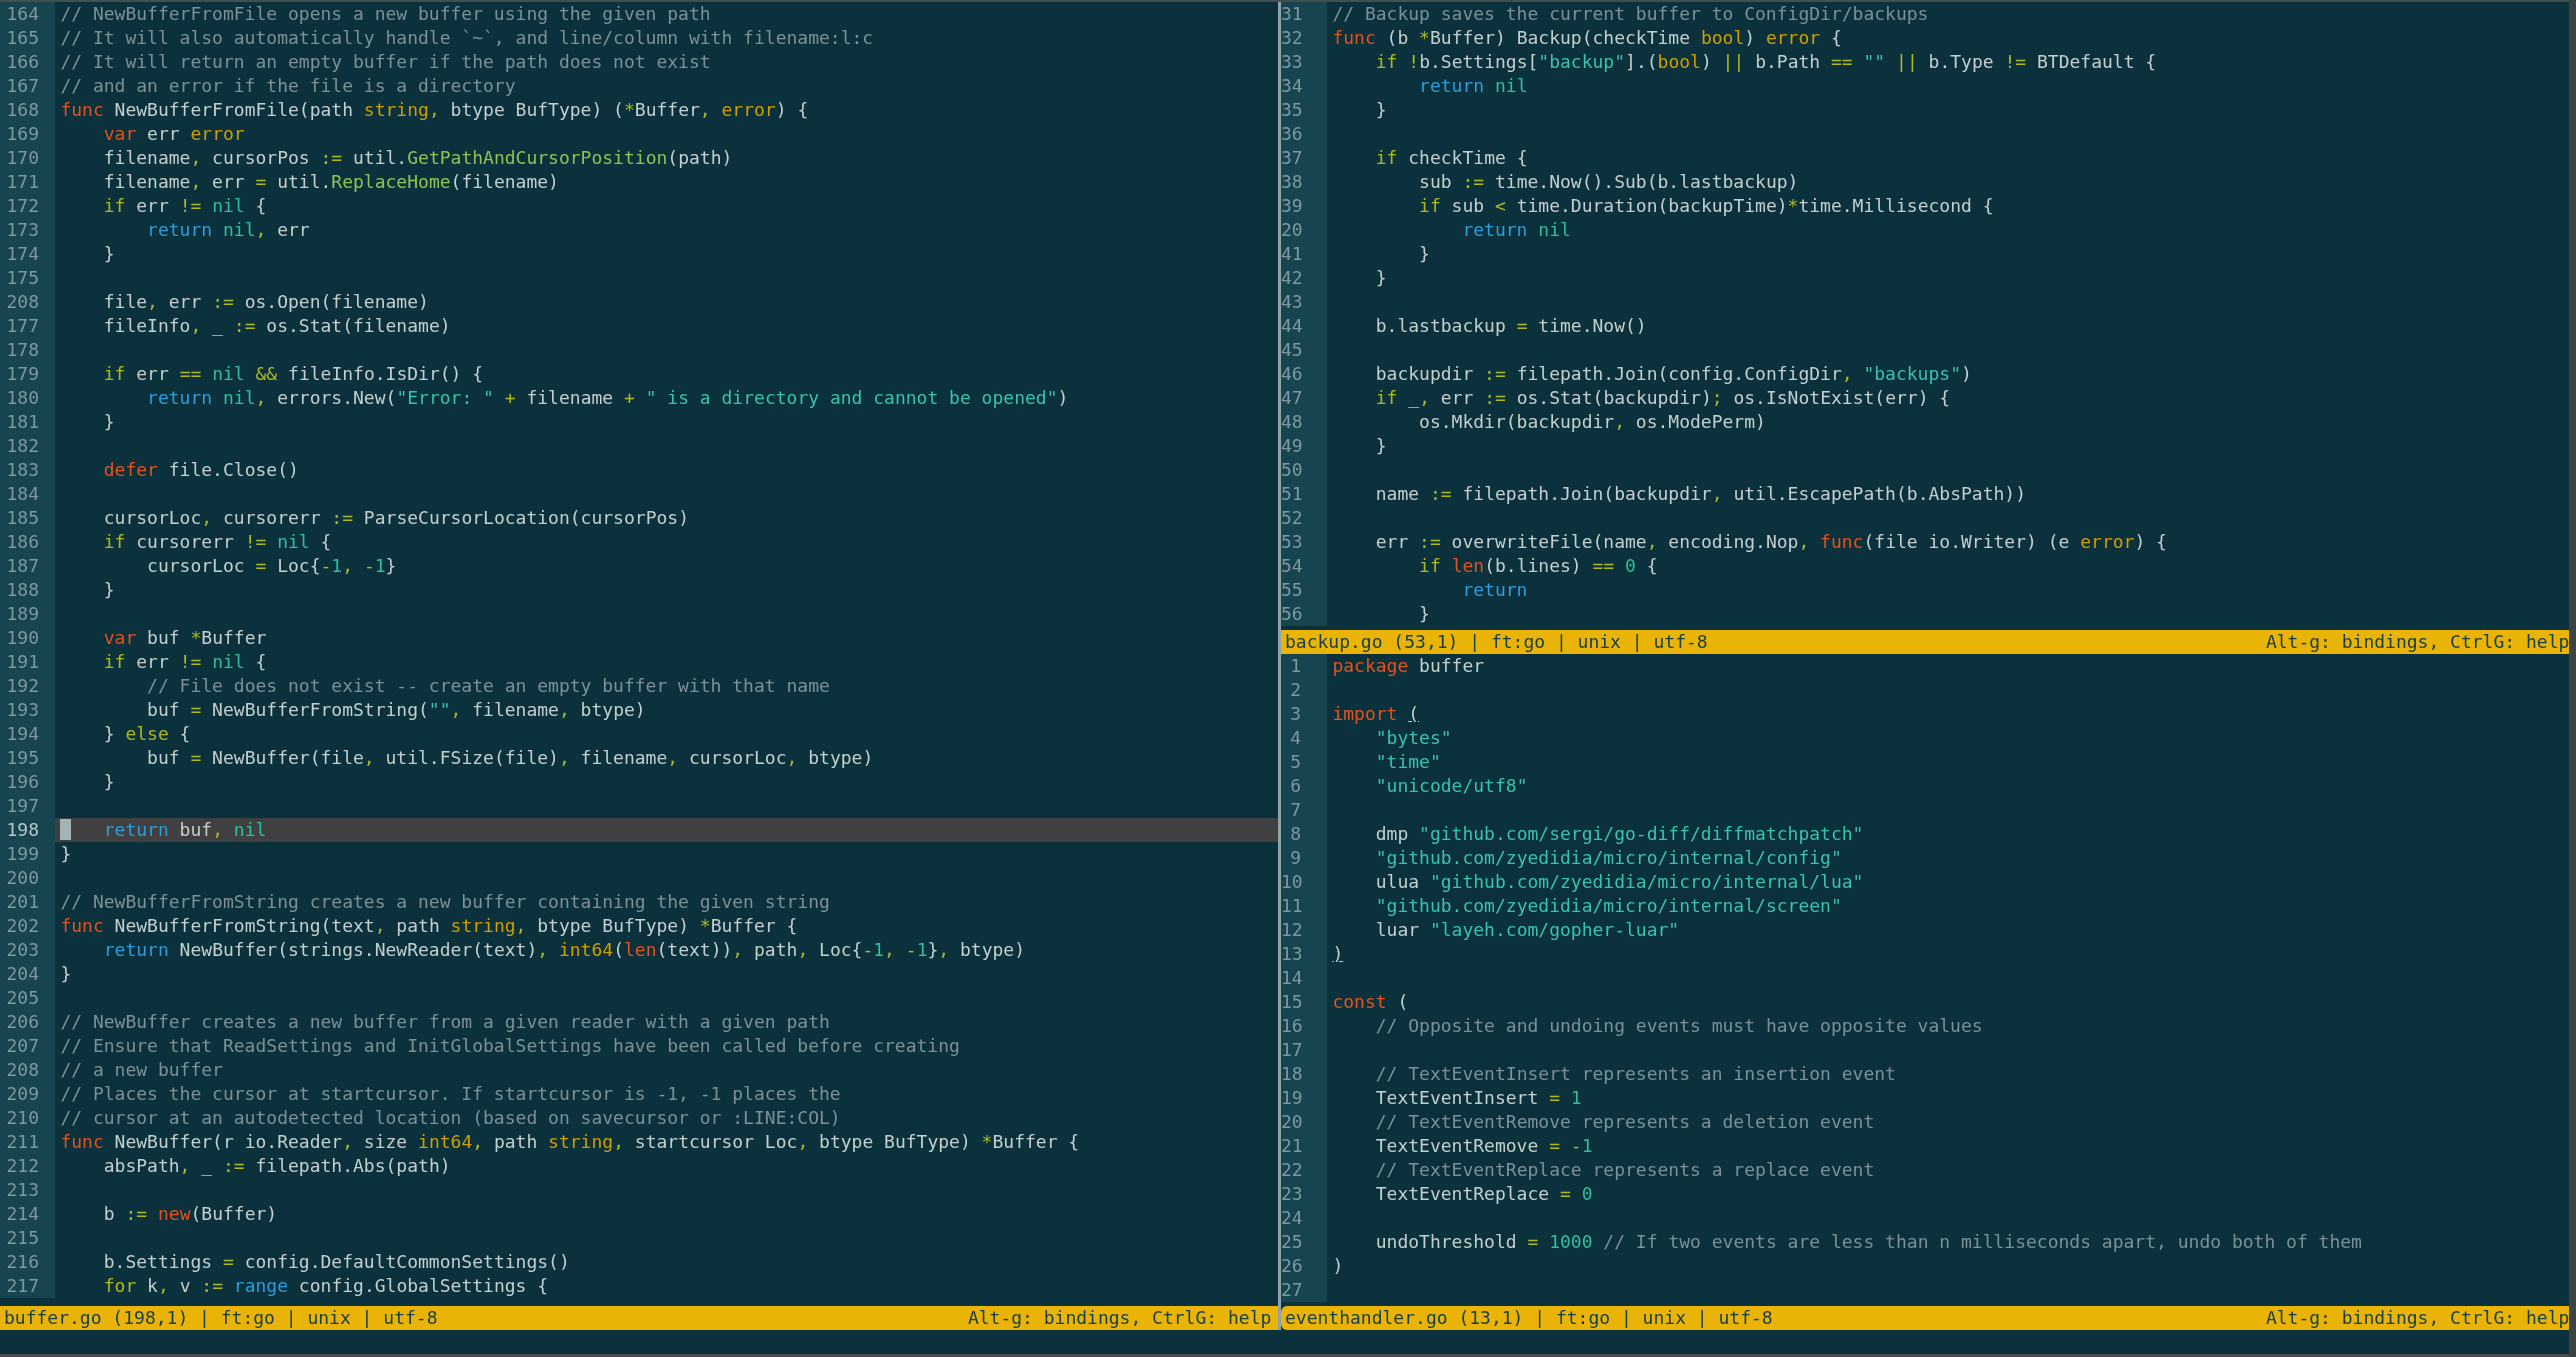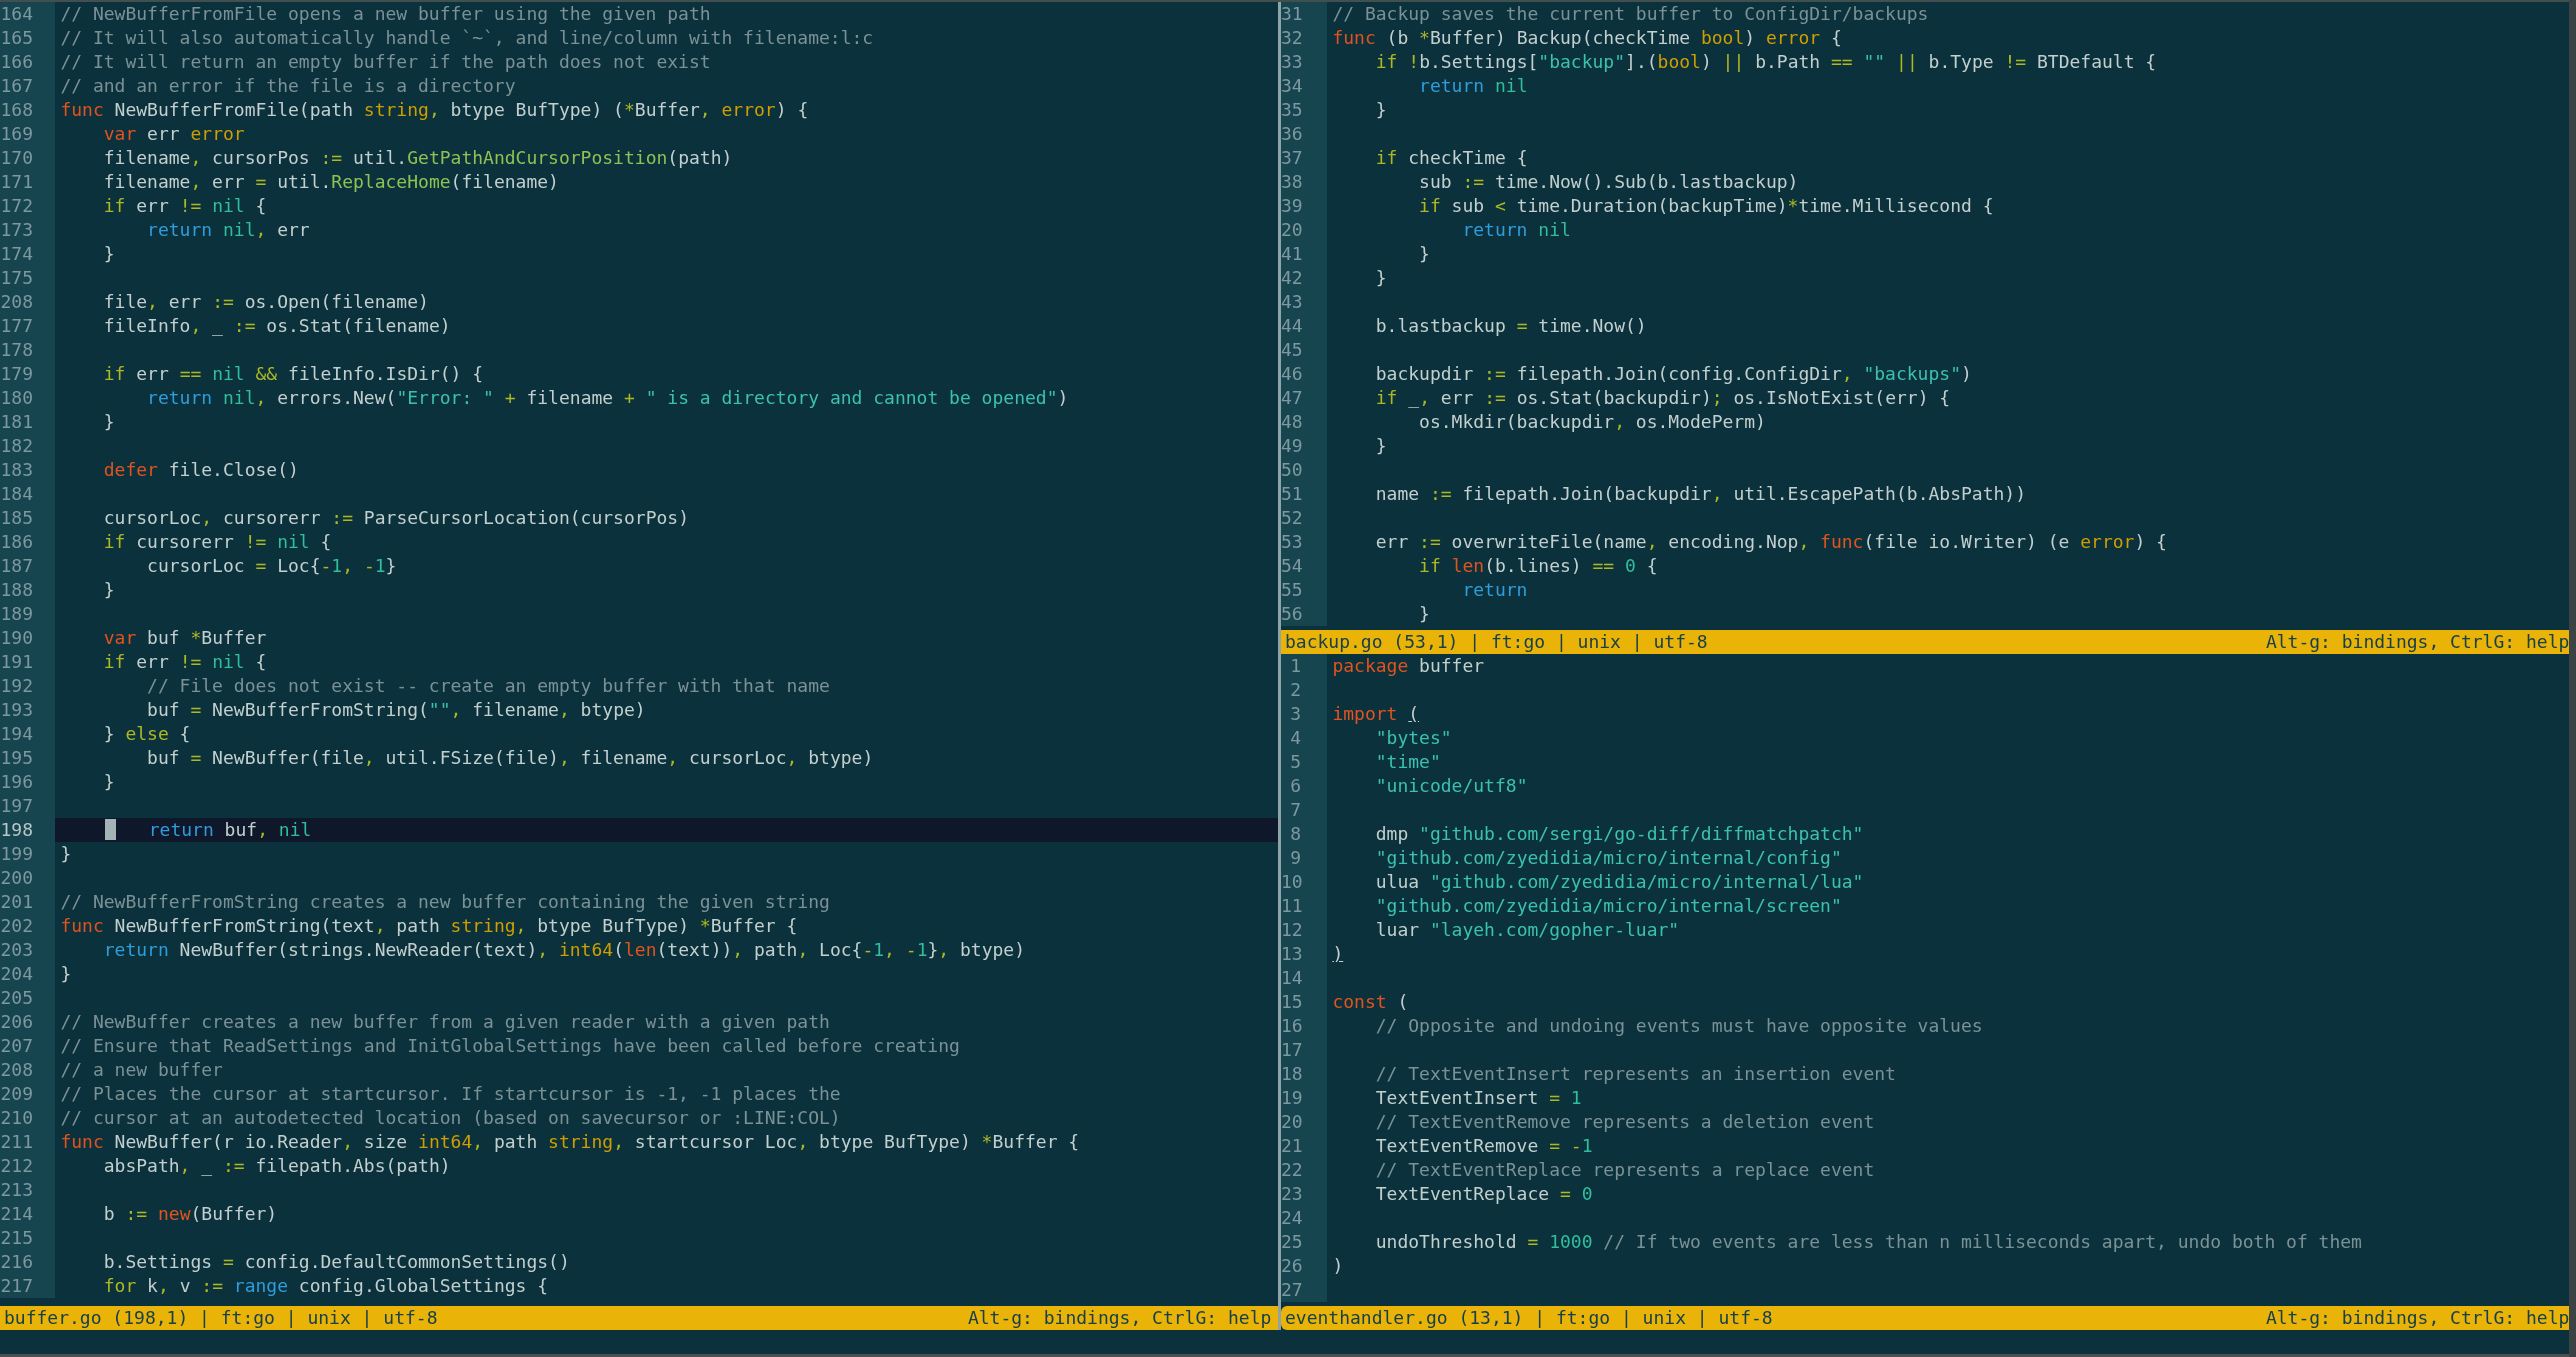--- a/index.html
+++ b/index.html
@@ -8,23 +8,23 @@
   .strip { position:absolute; left:0; width:2576px; }
   #top-strip { top:0; height:2px; background:#41504e; z-index:9; }
   #bottom-strip { top:1354px; height:3.4px; background:#4e4e4e; z-index:9; }
   #right-strip { position:absolute; top:0; left:2569px; width:6.7px; height:1358px; background:#3b4345; z-index:10; }
   .pane { position:absolute; background:#0b323c; overflow:hidden; }
   #pane-left { left:0; top:2px; width:1278px; height:1304px; }
   #pane-right-top { left:1281px; top:2px; width:1295px; height:628px; }
   #pane-right-bottom { left:1281px; top:654px; width:1295px; height:652px; }
   #v-divider { position:absolute; left:1278px; top:0; width:2.7px; height:1330px; background:#8fa4a6; }
   .row { display:flex; height:24px; line-height:24px; font-size:18px; white-space:pre; }
-  .row.cur { background:#0f172a;gap:45px; }
+  .row.cur { background:#404040; }
   .ln { flex:none; text-align:right; background:#164550; color:#7e98a0; }
-  #pane-left .ln { width:55px; padding-right:22px; }
+  #pane-left .ln { width:55px; padding-right:16px; }
   #pane-right-top .ln, #pane-right-bottom .ln { width:46px; padding-right:26px; }
   .row.cur .ln { color:#b7c6c8; }
   .code { flex:1; padding-left:5.4px; color:#c3cfce; }
   .tk-d { color:#c3cfce; }
   .tk-m { color:#7b9196; }
   .tk-k { color:#e1531f; }
   .tk-o { color:#adb823; }
   .tk-t { color:#cf9e00; }
   .tk-s { color:#3cc0b2; }
   .tk-n { color:#31be9d;text-align:right; }

